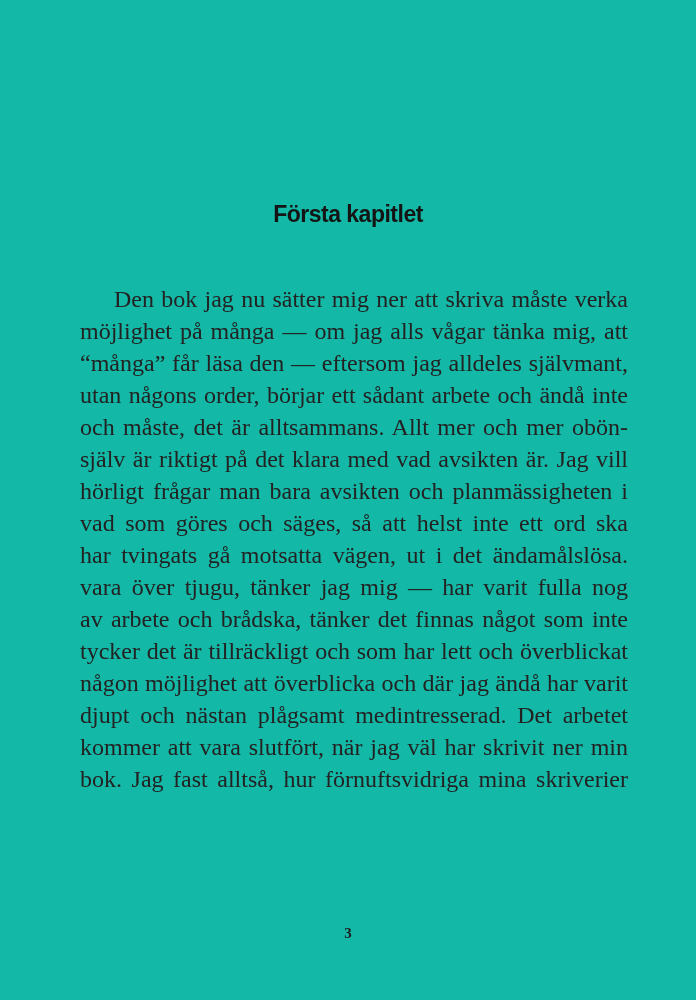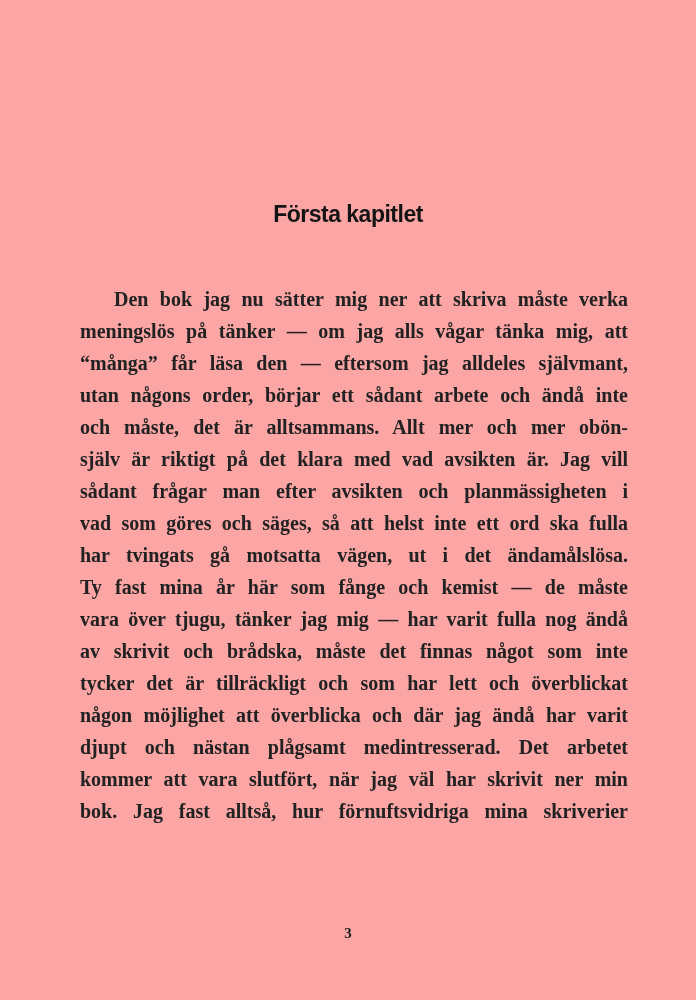--- a/index.html
+++ b/index.html
@@ -4,21 +4,21 @@
 <style>
   html, body {
     margin: 0;
     padding: 0;
     background: #ffffff;
   }
   .page {
     position: relative;
     width: 696px;
     height: 1000px;
-    background: #fca5a5;
+    background: #14b8a6;
     overflow: hidden;
     font-family: "Liberation Serif", serif;
     color: #1c1c1c;
   }
   .chapter-title {
     position: absolute;
     top: 201px;
     left: 0;
     width: 100%;
     margin: 0;
@@ -27,22 +27,22 @@
     font-weight: bold;
     font-size: 23px;
     letter-spacing: -0.5px;
     color: #141414;
   }
   .body-text {
     position: absolute;
     top: 283px;
     left: 80px;
     width: 548px;
-    font-size: 20px;
-    font-weight: bold;
+    font-size: 24px;
+    font-weight: normal;
     color: #222222;
   }
   .line {
     height: 32px;
     line-height: 32px;
     text-align: justify;
     text-align-last: justify;
     -moz-text-align-last: justify;
     white-space: normal;
     overflow: hidden;
@@ -63,31 +63,30 @@
   }
 </style>
 </head>
 <body>
 
 <div class="page">
   <h1 class="chapter-title">Första kapitlet</h1>
 
   <div class="body-text">
       <div class="line indent">Den bok jag nu sätter mig ner att skriva måste verka</div>
-      <div class="line">meningslös på tänker — om jag alls vågar tänka mig, att</div>
+      <div class="line">möjlighet på många — om jag alls vågar tänka mig, att</div>
       <div class="line">“många” får läsa den — eftersom jag alldeles självmant,</div>
       <div class="line">utan någons order, börjar ett sådant arbete och ändå inte</div>
       <div class="line">och måste, det är alltsammans. Allt mer och mer obön-</div>
       <div class="line">själv är riktigt på det klara med vad avsikten är. Jag vill</div>
-      <div class="line">sådant frågar man efter avsikten och planmässigheten i</div>
+      <div class="line">hörligt frågar man bara avsikten och planmässigheten i</div>
       <div class="line">vad som göres och säges, så att helst inte ett ord ska fulla</div>
       <div class="line">har tvingats gå motsatta vägen, ut i det ändamålslösa.</div>
-      <div class="line">Ty fast mina år här som fånge och kemist — de måste</div>
       <div class="line">vara över tjugu, tänker jag mig — har varit fulla nog ändå</div>
-      <div class="line">av skrivit och brådska, måste det finnas något som inte</div>
+      <div class="line">av arbete och brådska, tänker det finnas något som inte</div>
       <div class="line">tycker det är tillräckligt och som har lett och överblickat</div>
       <div class="line">någon möjlighet att överblicka och där jag ändå har varit</div>
       <div class="line">djupt och nästan plågsamt medintresserad. Det arbetet</div>
       <div class="line">kommer att vara slutfört, när jag väl har skrivit ner min</div>
       <div class="line">bok. Jag fast alltså, hur förnuftsvidriga mina skriverier</div>
     </div>
 
   <div class="page-number">3</div>
 </div>
 

